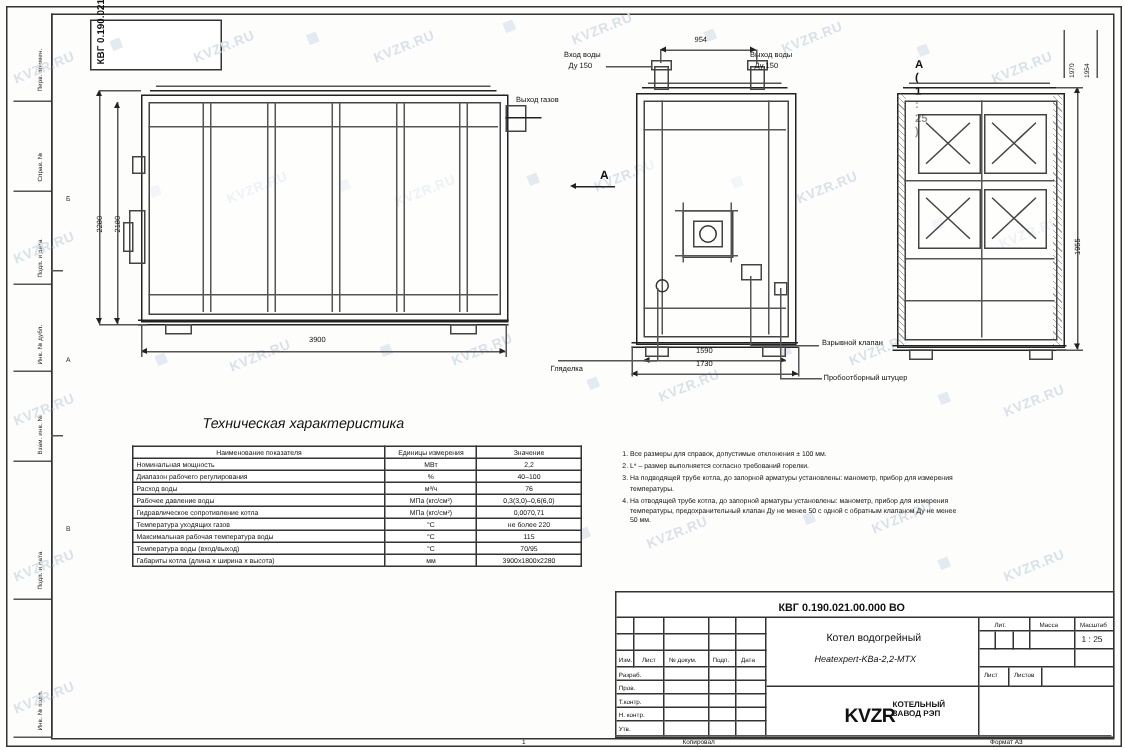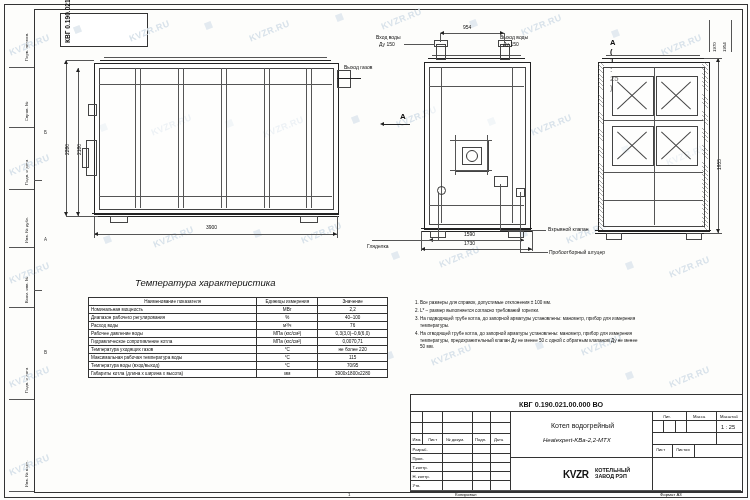--- a/index.html
+++ b/index.html
@@ -123,21 +123,21 @@
   .stamp .title2 {
     position:absolute; font-size:6px; font-style:italic; color:#111; white-space:nowrap;
   }
   .stamp .codeline {
     position:absolute; font-size:7.2px; font-weight:bold; color:#111; white-space:nowrap;
   }
   .logo {
     position:absolute; font-size:5.4px; font-weight:bold; color:#111; line-height:1.15;
   }
   .logo-mark {
-    position:absolute; font-size:10px; font-weight:bold; color:#111;
+    position:absolute; font-size:13px; font-weight:bold; color:#111;
     letter-spacing:-.4px;
   }
   .hatch {
     position:absolute;
     background:repeating-linear-gradient(45deg,#555 0 0.6px,transparent 0.6px 3px);
   }
   .x-cross { position:absolute; }
   .x-cross:before, .x-cross:after {
     content:""; position:absolute; left:0; top:50%; width:100%; height:1px;
     background:#444; transform-origin:center;
@@ -390,21 +390,21 @@
     <div class="dim-v" style="left:716px; top:170px;">1955</div>
     <div class="ln hl thin" style="left:704px; top:58px; width:18px;"></div>
     <div class="ln hl thin" style="left:704px; top:233px; width:18px;"></div>
 
     <div class="dim-v" style="left:712px; top:52px; font-size:4.4px;">1970</div>
     <div class="dim-v" style="left:722px; top:52px; font-size:4.4px;">1954</div>
     <div class="ln vl thin" style="left:709px; top:20px; height:32px;"></div>
     <div class="ln vl thin" style="left:731px; top:20px; height:32px;"></div>
   </div>
 
-  <div class="spec-title">Температура характеристика</div>
+  <div class="spec-title">Техническая характеристика</div>
   <table class="spec">
     <thead>
       <tr>
         <th style="width:152px;">Наименование показателя</th>
         <th style="width:52px;">Единицы измерения</th>
         <th style="width:60px;">Значение</th>
       </tr>
     </thead>
     <tbody>
       <tr>

